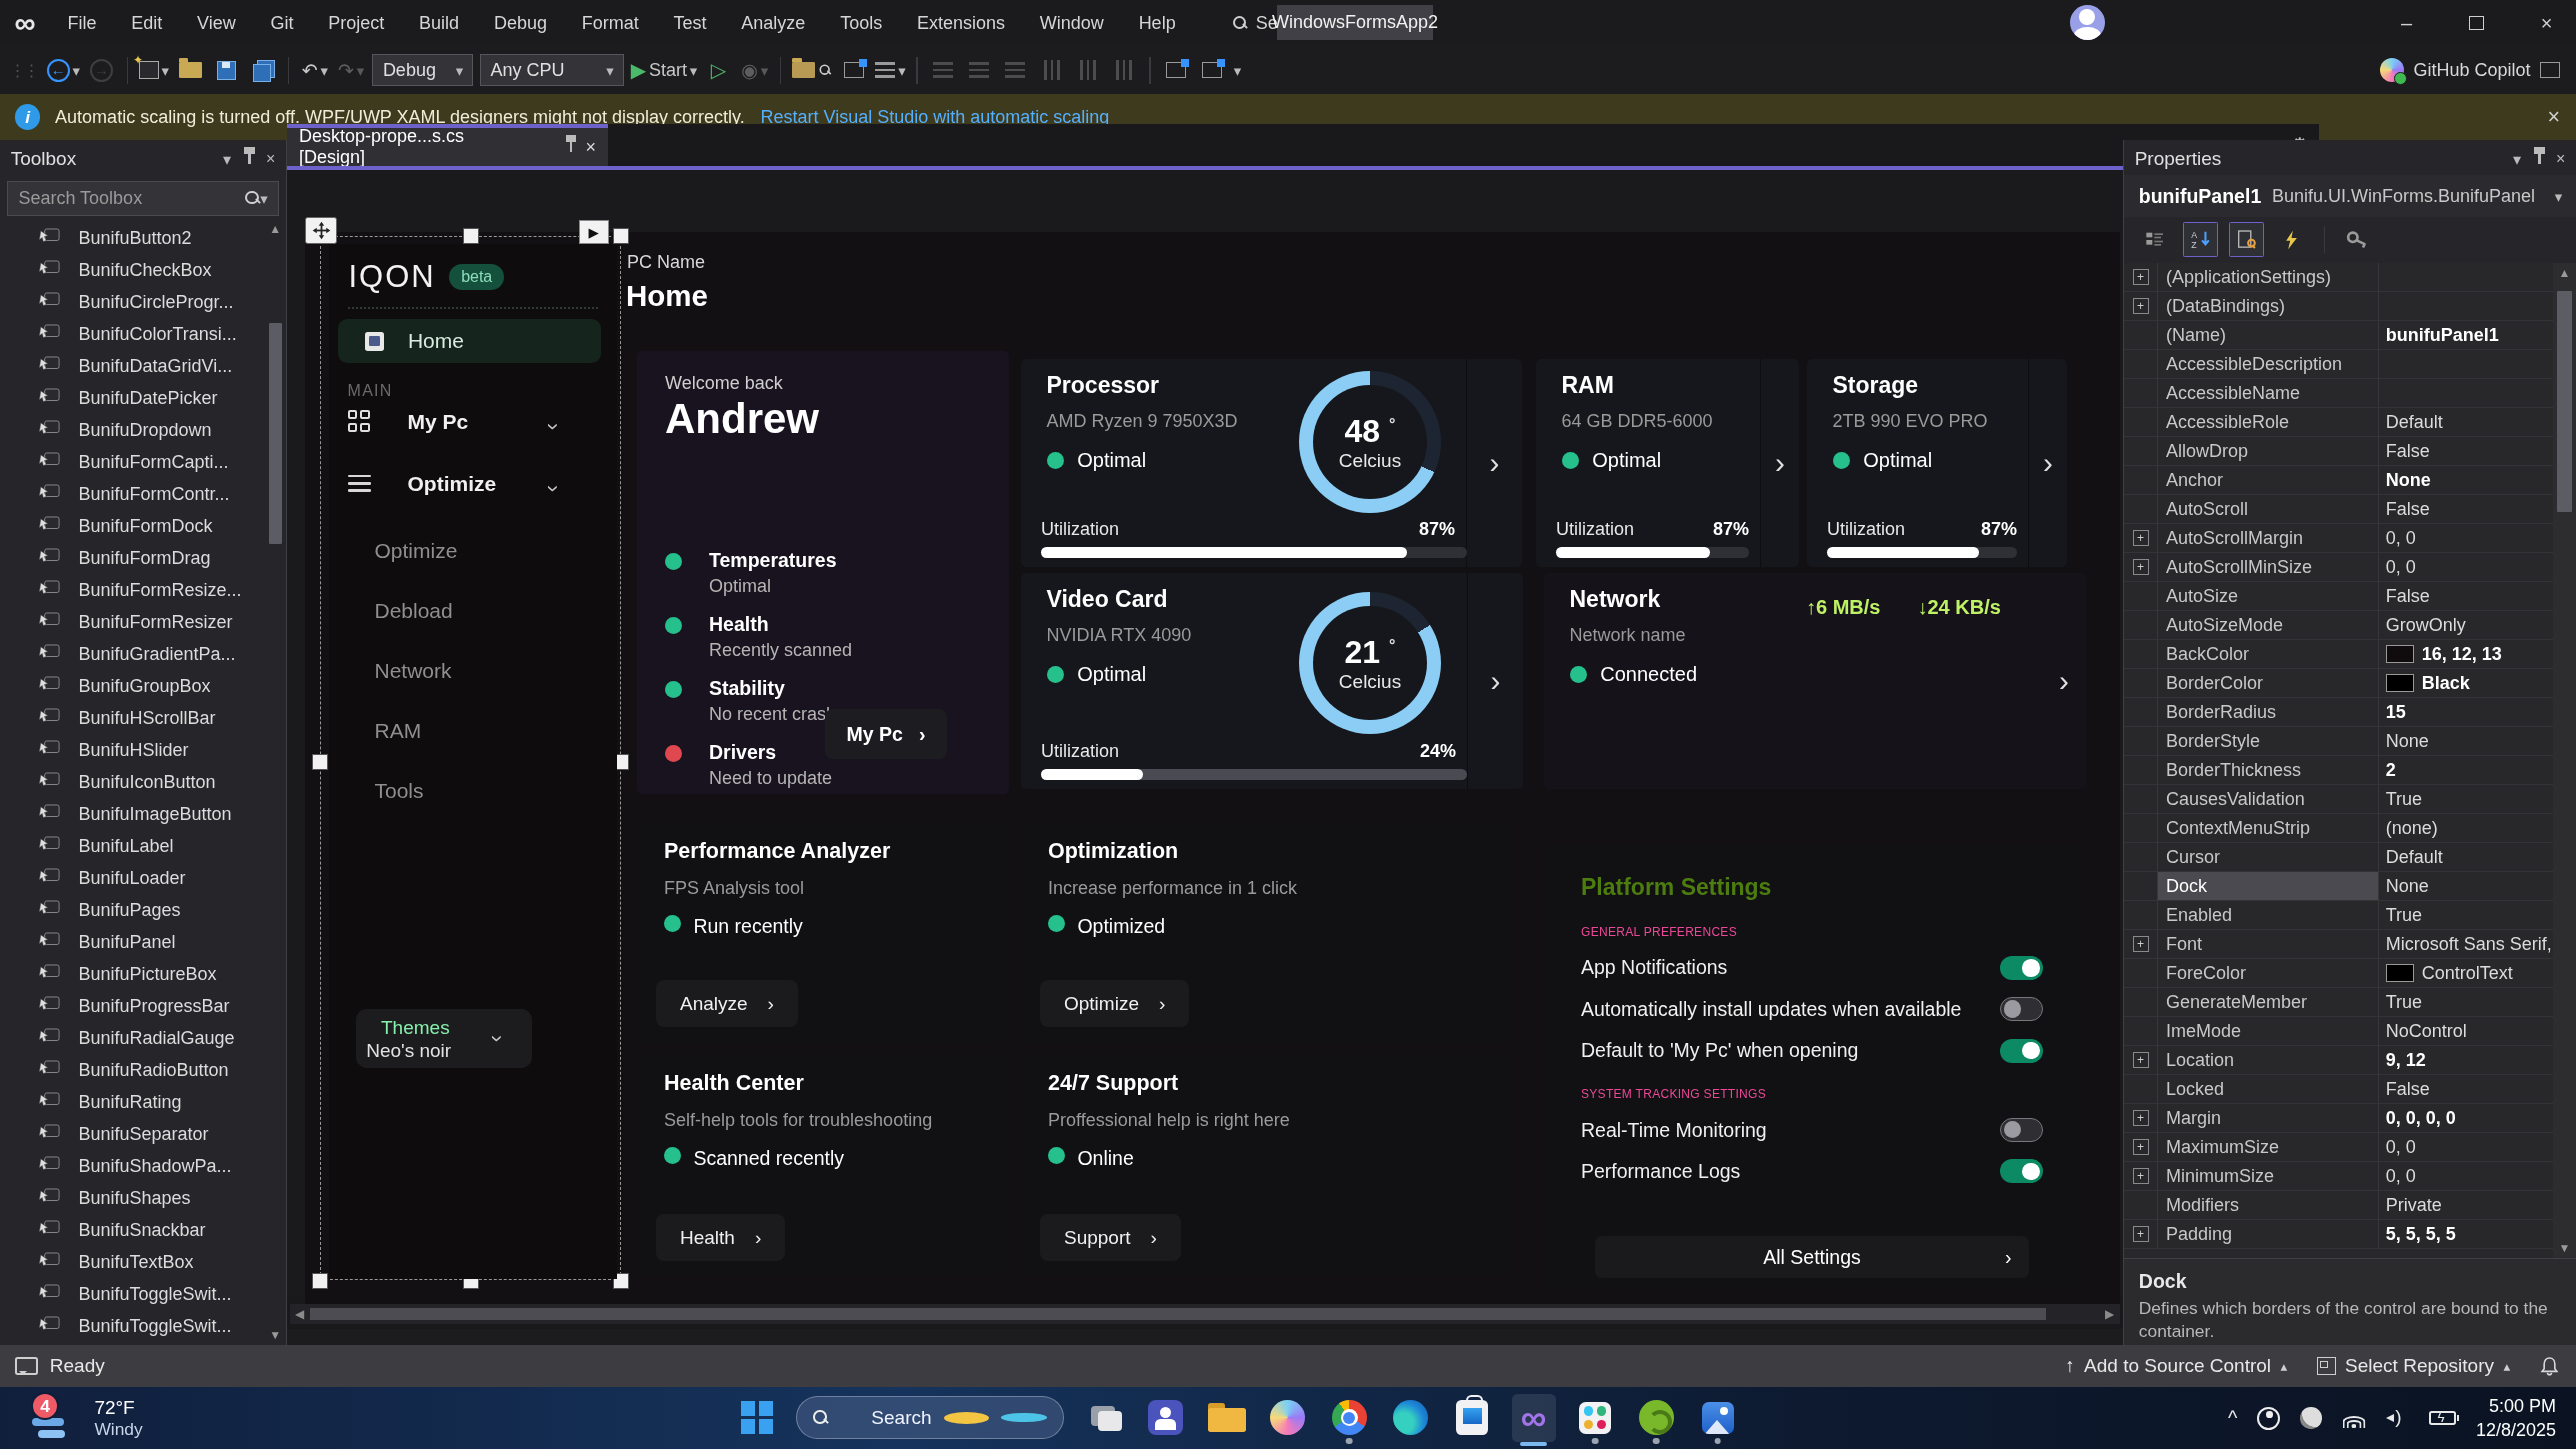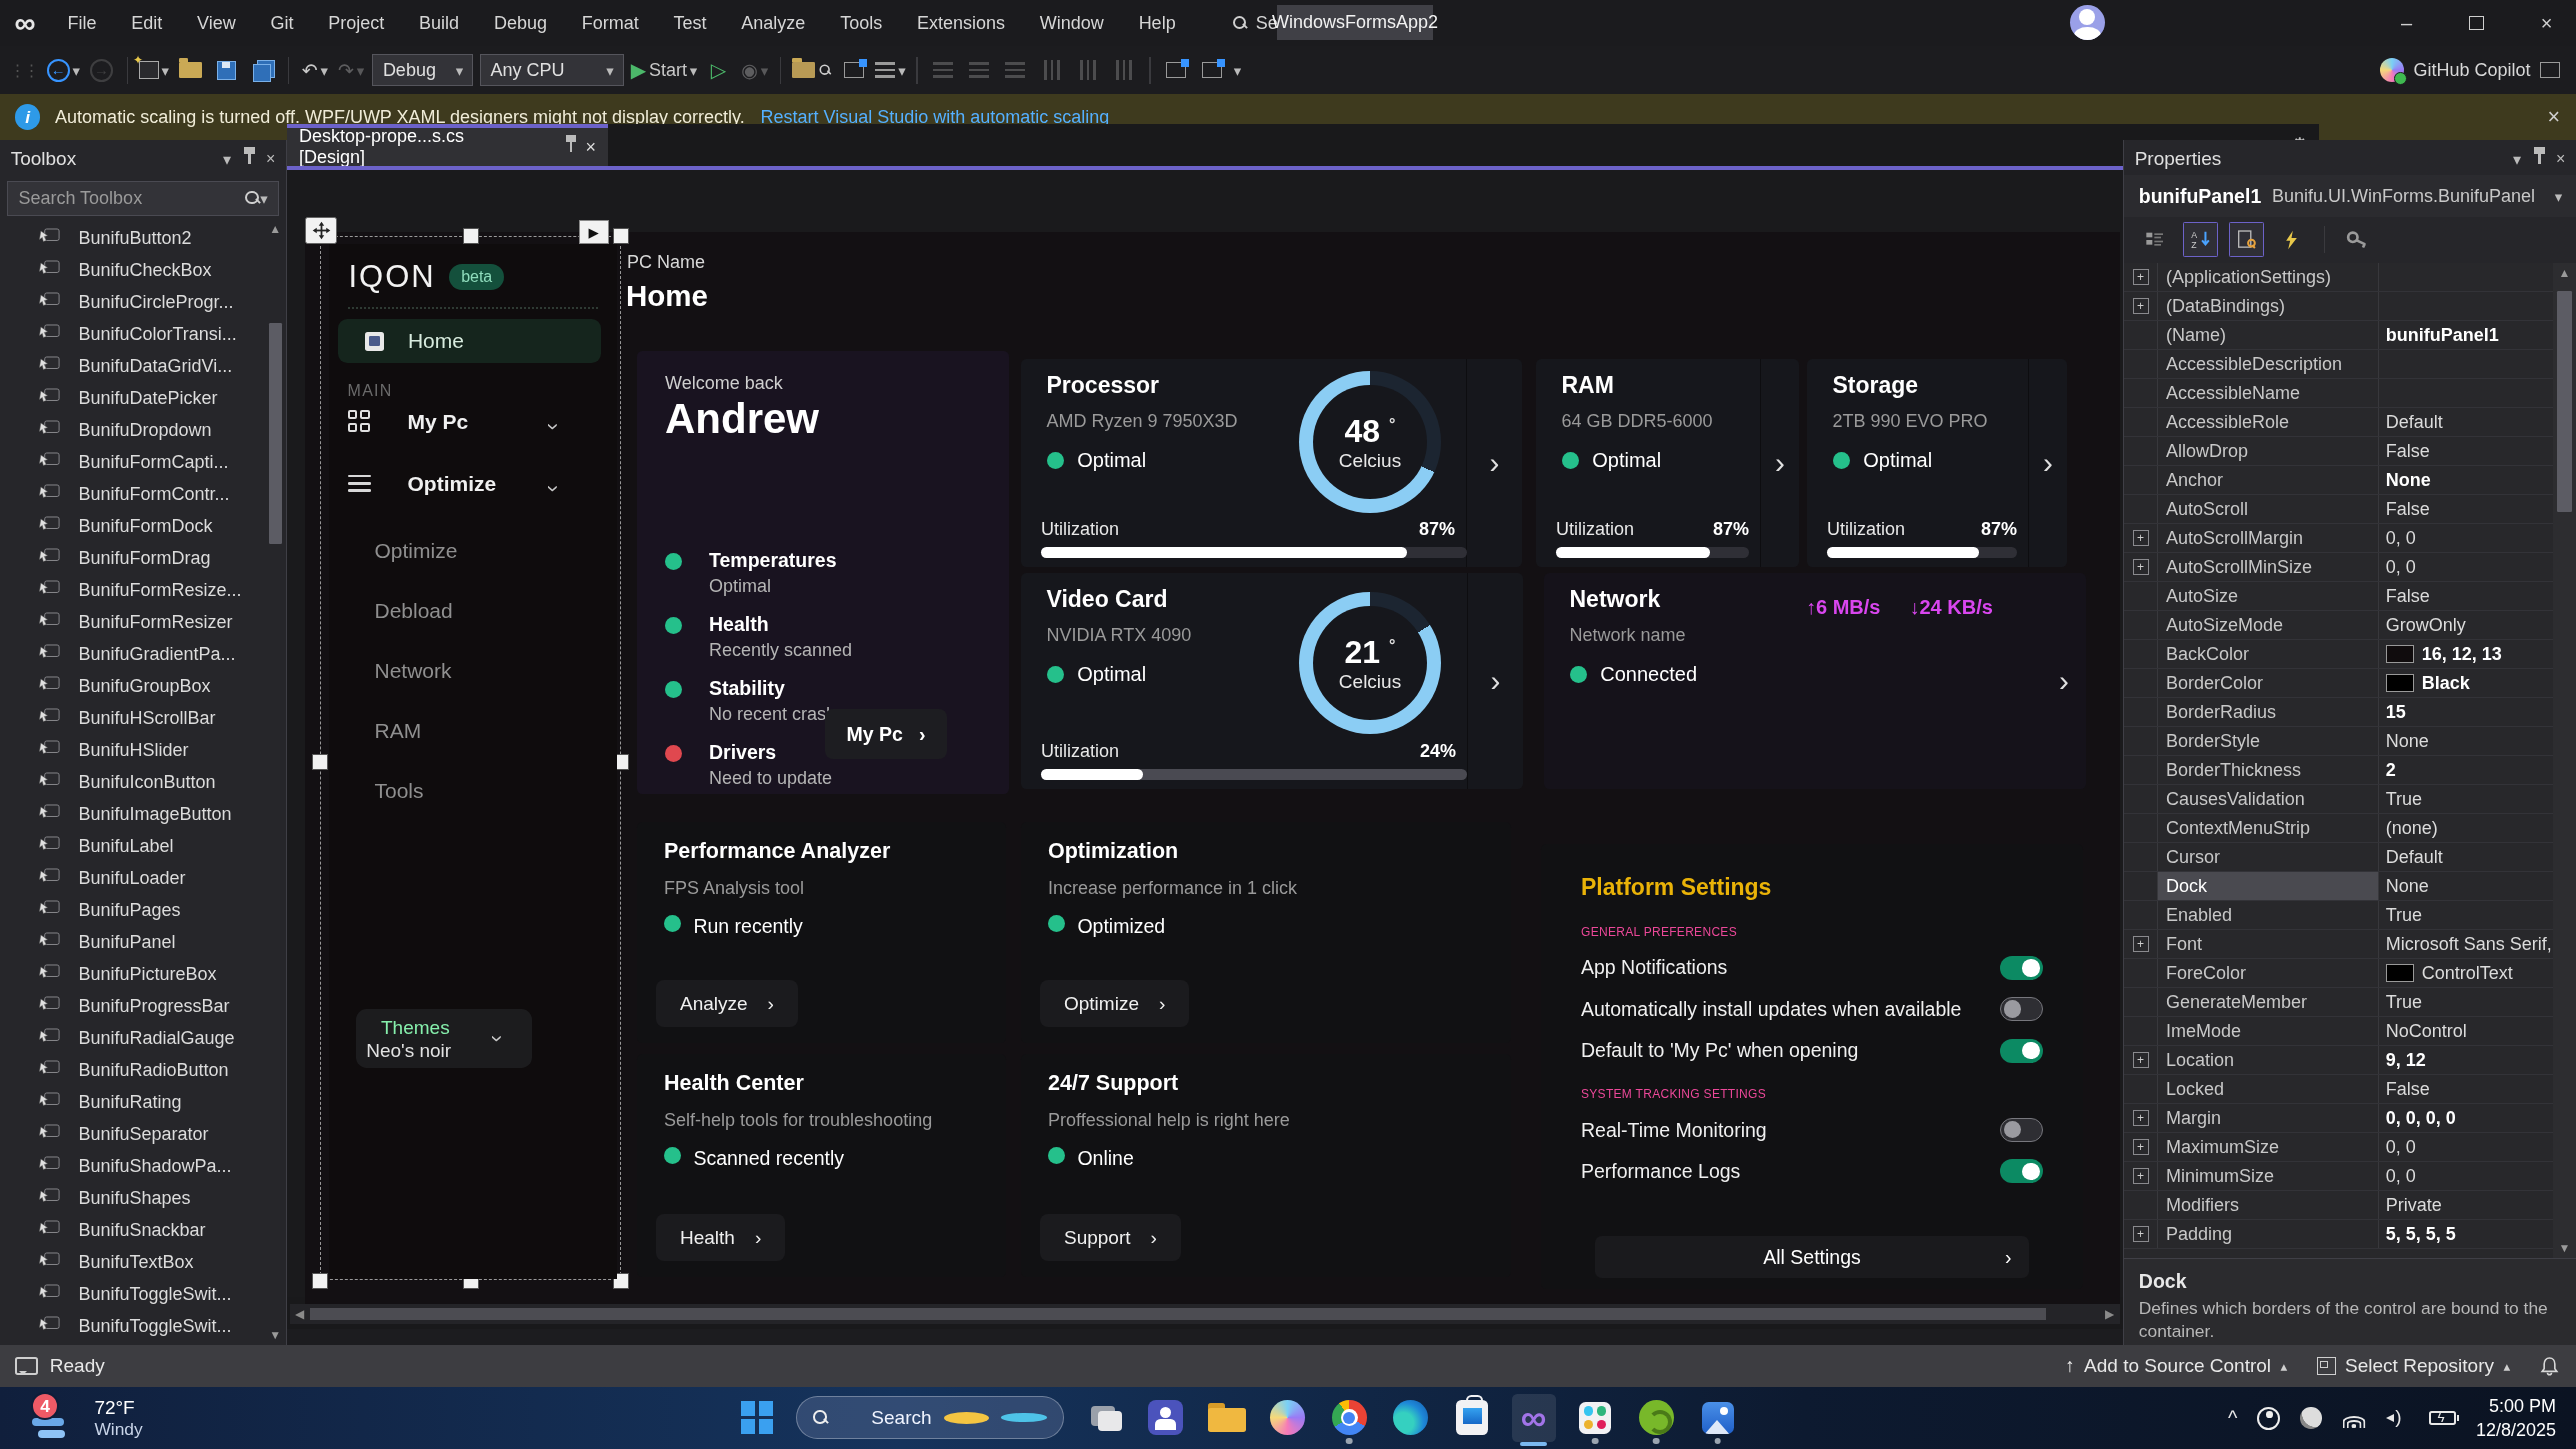--- a/index.html
+++ b/index.html
@@ -177,35 +177,35 @@
   .sc-bottom { position:absolute; left:20px; display:flex; justify-content:space-between; font-size:18px; color:#e8e8e8; }
   .sc-pct { font-weight:bold; color:#fff; }
   .bar { position:absolute; left:20px; height:10.7px; border-radius:5.4px; background:#2f2f36; }
   .bar .fill { height:10.7px; border-radius:5.4px; background:#fff; }
   .gauge { position:absolute; width:142px; height:142px; border-radius:50%; }
   .gauge .hole { position:absolute; left:14px; top:14px; width:114px; height:114px; border-radius:50%; background:#16171c;
                  display:flex; flex-direction:column; align-items:center; justify-content:center; }
   .gv { font-size:32px; font-weight:bold; color:#fff; }
   .gv sup { font-size:16px; color:#e0e0e0; }
   .gu { font-size:19px; color:#e8e8e8; }
-  #net-arrows { position:absolute; left:262px; top:23px; display:flex; gap:29px; font-size:20px; font-weight:600; color:#d946ef; }
+  #net-arrows { position:absolute; left:262px; top:23px; display:flex; gap:37px; font-size:20px; font-weight:600; color:#bef264; }
   .acard { background:#111113; }
   #card-pa  { left:332px;  top:590px;  width:369px; height:221px; }
   #card-opt { left:716px; top:590px;  width:490px; height:221px; }
   #card-hc  { left:332px;  top:822px; width:369px; height:223px; }
   #card-sup { left:716px; top:822px; width:490px; height:223px; }
   .ac-title { position:absolute; left:27px; top:17.4px; font-size:21.5px; font-weight:bold; color:#fff; }
   .ac-sub { position:absolute; left:27px; top:56px; font-size:18px; color:#9a9a9a; }
   .ac-status { position:absolute; left:27px; top:93px; display:flex; align-items:flex-start; gap:12px; }
   .ac-status span { font-size:19.5px; color:#fff; }
   .ac-btn { position:absolute; left:19px; bottom:16px; height:47px; background:#1b1b1e; border-radius:8px;
             display:flex; align-items:center; gap:20px; padding:0 24px; }
   .ac-btn span { font-size:19px; color:#f0f0f0; }
   #settings { left:1236px; top:612px; width:542px; height:445px; background:#111113; padding:29.5px 40px; }
-  #settings .t { font-size:23px; font-weight:bold; color:#eab308; }
+  #settings .t { font-size:23px; font-weight:bold; color:#4d7c0f; }
   .set-head { font-size:12px; color:#ec4899; margin-top:24px; letter-spacing:0.3px; }
   .tgl-row { display:flex; align-items:center; justify-content:space-between; margin-top:17.4px; }
   .tgl-row span { font-size:19.5px; color:#f0f0f0; }
   .tgl { position:relative; width:43px; height:24px; border-radius:12px; flex:0 0 43px; }
   .tgl.on { background:#0c8a63; }
   .tgl.on::after { content:''; position:absolute; right:3.4px; top:3.4px; width:17.4px; height:17.4px; border-radius:50%; background:#fff; }
   .tgl.off { background:#2e2e33; border:1.3px solid #77777d; }
   .tgl.off::after { content:''; position:absolute; left:2.7px; top:2px; width:17.4px; height:17.4px; border-radius:50%; background:#9a9aa0; }
   #all-set { position:absolute; left:54px; right:54px; bottom:10.7px; height:42px; background:#1a1a1d; border-radius:6.7px;
              display:flex; align-items:center; justify-content:center; }

